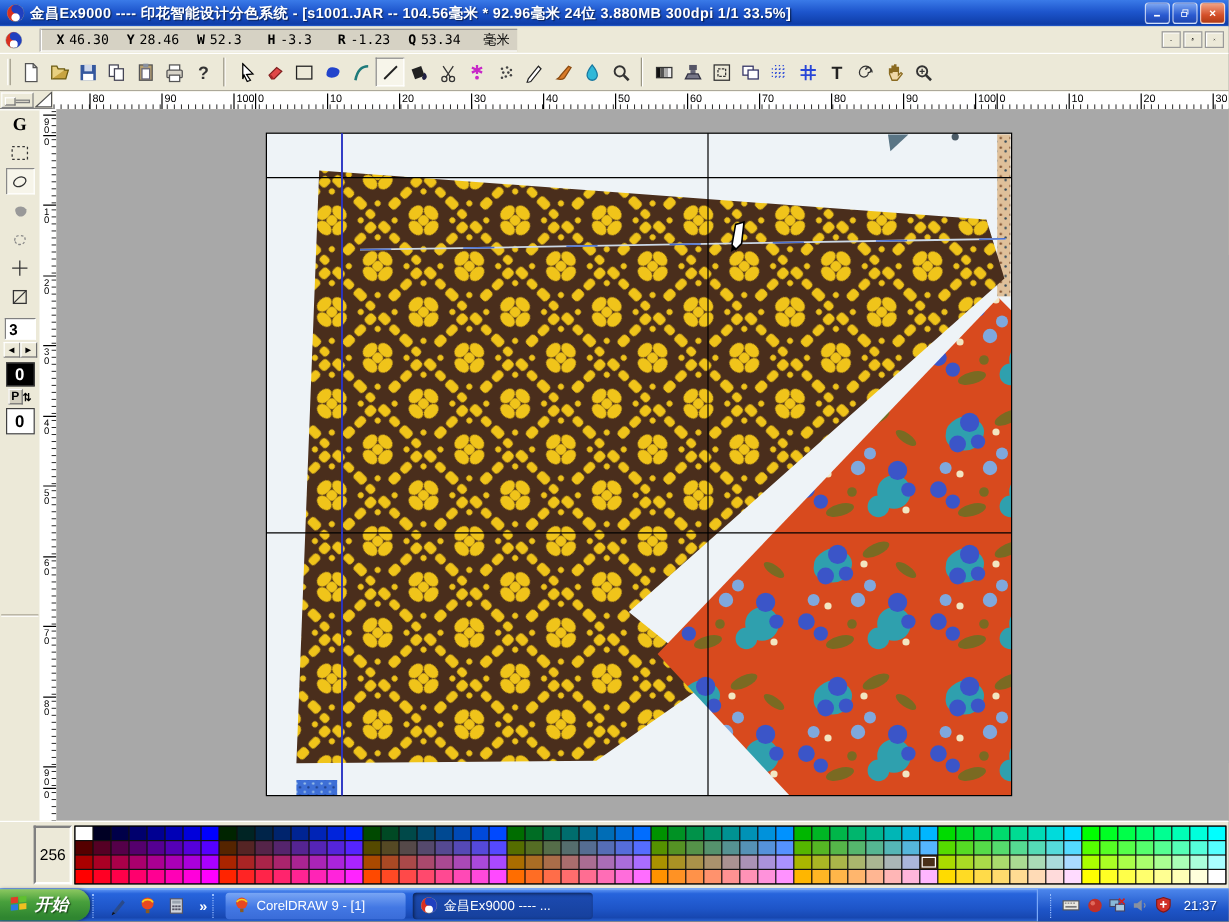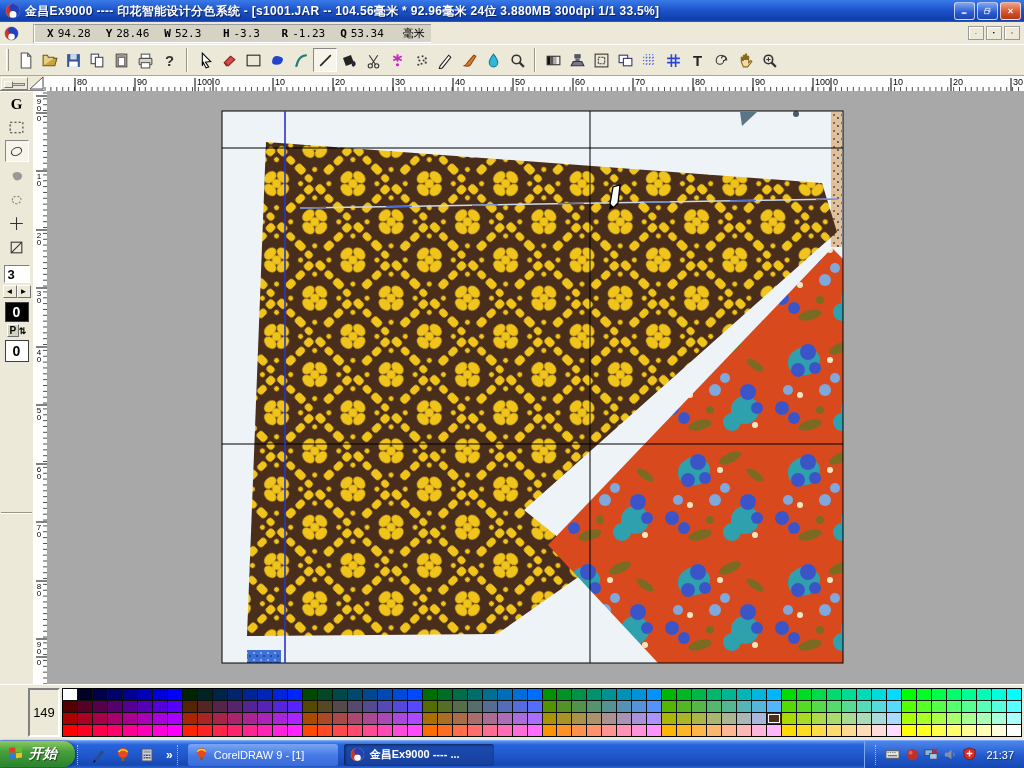--- a/index.html
+++ b/index.html
@@ -98,21 +98,21 @@
     box-shadow:1px 0 3px rgba(0,0,0,.5);font-size:14px;font-weight:bold;font-style:italic;
     text-shadow:1px 1px 1px rgba(0,0,0,.5);border:0;color:#fff;}
   .ql{display:flex;align-items:center;gap:6px;padding:0 8px;}
   .qlbtn{width:18px;height:18px;background:transparent;border:0;padding:1px;}
   .dots{width:3px;height:20px;border-left:1px dotted #9cc0ff;margin:0 2px;}
   .chev{font-size:12px;font-weight:bold;background:none;border:0;color:#fff;padding:0 2px;}
   .taskbtn{height:22px;width:150px;margin-left:6px;border-radius:3px;border:0;display:flex;
     align-items:center;gap:5px;padding:0 6px;font-size:11px;color:#fff;white-space:nowrap;
     overflow:hidden;background:linear-gradient(180deg,#79a6f5,#4378e4 55%,#3a6cd8);}
   .taskbtn.active{background:linear-gradient(180deg,#1c4bb2,#16409c);
-    box-shadow:inset 1px 1px 3px rgba(0,0,0,.55);font-weight:bold;}
+    box-shadow:inset 1px 1px 3px rgba(0,0,0,.55);}
   .tray{margin-left:auto;height:28px;display:flex;align-items:center;gap:5px;padding:0 10px 0 8px;
     background:linear-gradient(180deg,#4c86ec 0%,#1e55c8 60%,#1747b0 100%);
     border-left:1px solid #7aa8f8;}
   .trayicon{width:15px;height:15px;}
   .time{font-size:11px;margin-left:4px;text-shadow:1px 1px 1px rgba(0,0,0,.4);}
   svg text{font-family:"Liberation Sans",sans-serif;}
 </style>
 </head>
 <body>
 
@@ -146,21 +146,21 @@
   </div>
 
   <div class="menubar">
     <span class="micon" id="menu-icon"><svg viewBox="0 0 16 16">
           <circle cx="8" cy="8" r="7" fill="#fff" stroke="#666" stroke-width=".5"></circle>
           <path d="M8 1a7 7 0 000 14 3.5 3.5 0 010-7 3.5 3.5 0 000-7z" fill="#d83020"></path>
           <path d="M8 1a7 7 0 010 14 3.5 3.5 0 000-7 3.5 3.5 0 010-7z" fill="#2040c0"></path>
         </svg></span>
     <span class="readout" id="readout">
         <span class="ro-l">X</span>
-        <span class="ro-v">94.28</span>
+        <span class="ro-v">46.30</span>
         <span class="ro-l">Y</span>
         <span class="ro-v">28.46</span>
         <span class="ro-l">W</span>
         <span class="ro-v">52.3</span>
         <span class="ro-l">H</span>
         <span class="ro-v">-3.3</span>
         <span class="ro-l">R</span>
         <span class="ro-v">-1.23</span>
         <span class="ro-l">Q</span>
         <span class="ro-v">53.34</span>
@@ -878,21 +878,21 @@
           </g>
         <g id="pen-cursor" transform="translate(608 180)">
           <path d="M2 24l3-17 7-2-2 18-5 5z" fill="#fff" stroke="#000" stroke-width="1.3"></path>
           <path d="M2 24l-1 6 5-3z" fill="#000"></path>
         </g>
       </svg>
     </div>
   </div>
 
   <div class="palettebar">
-    <div class="palcount">149</div>
+    <div class="palcount">256</div>
     <div class="palgrid" id="palgrid">
         <div class="swatch" style="background: rgb(255, 255, 255); grid-area: 1 / 1;"></div>
         <div class="swatch" style="background: rgb(0, 0, 36); grid-area: 1 / 2;"></div>
         <div class="swatch" style="background: rgb(0, 0, 73); grid-area: 1 / 3;"></div>
         <div class="swatch" style="background: rgb(0, 0, 109); grid-area: 1 / 4;"></div>
         <div class="swatch" style="background: rgb(0, 0, 146); grid-area: 1 / 5;"></div>
         <div class="swatch" style="background: rgb(0, 0, 182); grid-area: 1 / 6;"></div>
         <div class="swatch" style="background: rgb(0, 0, 219); grid-area: 1 / 7;"></div>
         <div class="swatch" style="background: rgb(0, 0, 255); grid-area: 1 / 8;"></div>
         <div class="swatch" style="background: rgb(0, 36, 0); grid-area: 1 / 9;"></div>

